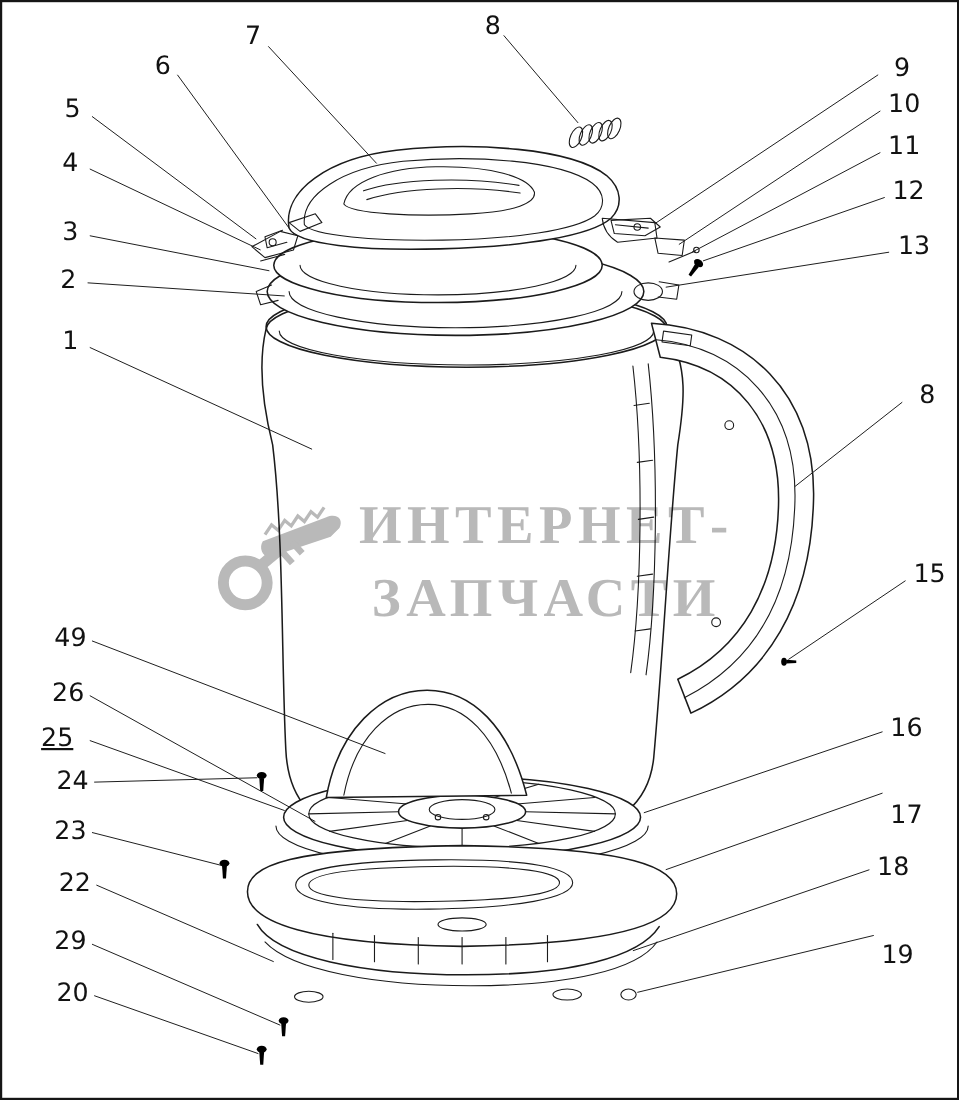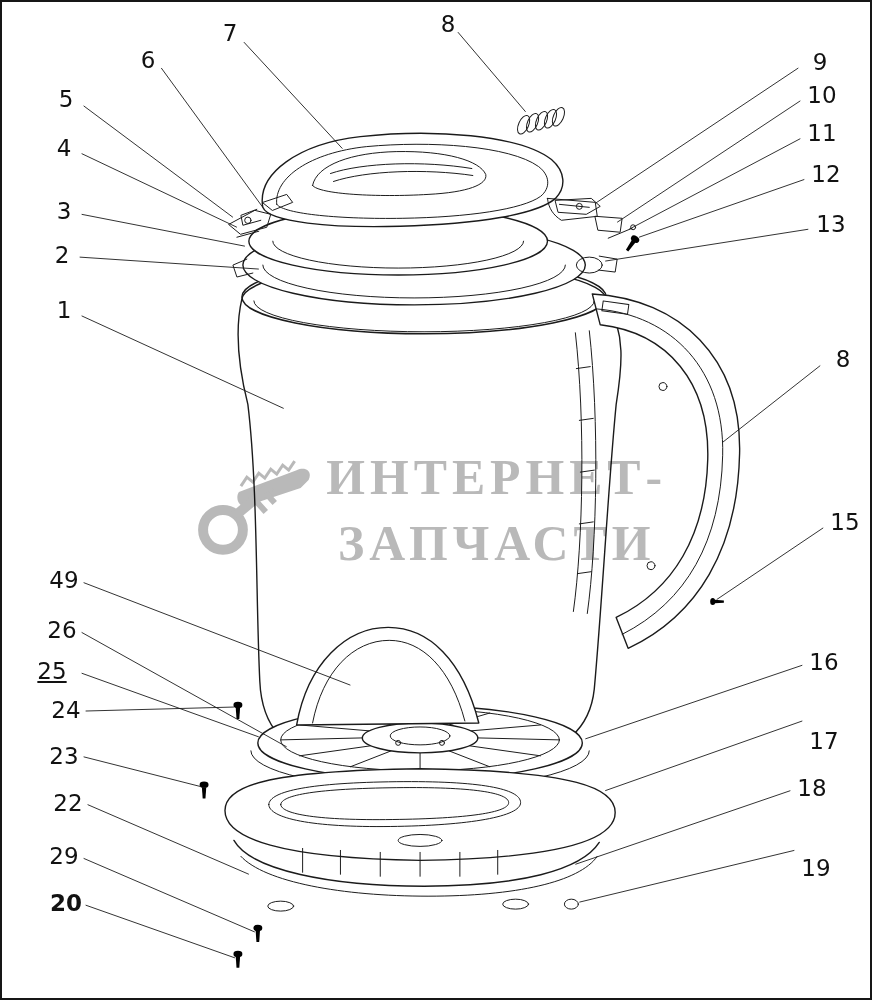--- a/index.html
+++ b/index.html
@@ -249,21 +249,21 @@
       <span class="callout" style="left: 820px; top: 93px;">10</span>
       <span class="callout" style="left: 820px; top: 131px;">11</span>
       <span class="callout" style="left: 824px; top: 172px;">12</span>
       <span class="callout" style="left: 829px; top: 222px;">13</span>
       <span class="callout" style="left: 841px; top: 357px;">8</span>
       <span class="callout" style="left: 843px; top: 520px;">15</span>
       <span class="callout" style="left: 822px; top: 660px;">16</span>
       <span class="callout" style="left: 822px; top: 739px;">17</span>
       <span class="callout" style="left: 810px; top: 786px;">18</span>
       <span class="callout" style="left: 814px; top: 866px;">19</span>
-      <span class="callout" style="left: 64px; top: 901px; font-weight: bold;">20</span>
+      <span class="callout" style="left: 64px; top: 901px;">20</span>
       <span class="callout" style="left: 62px; top: 854px;">29</span>
       <span class="callout" style="left: 66px; top: 801px;">22</span>
       <span class="callout" style="left: 62px; top: 754px;">23</span>
       <span class="callout" style="left: 64px; top: 708px;">24</span>
       <span class="callout" style="left: 50px; top: 669px; text-decoration: underline;">25</span>
       <span class="callout" style="left: 60px; top: 628px;">26</span>
       <span class="callout" style="left: 62px; top: 578px;">49</span>
     </div>
 
 </div>

